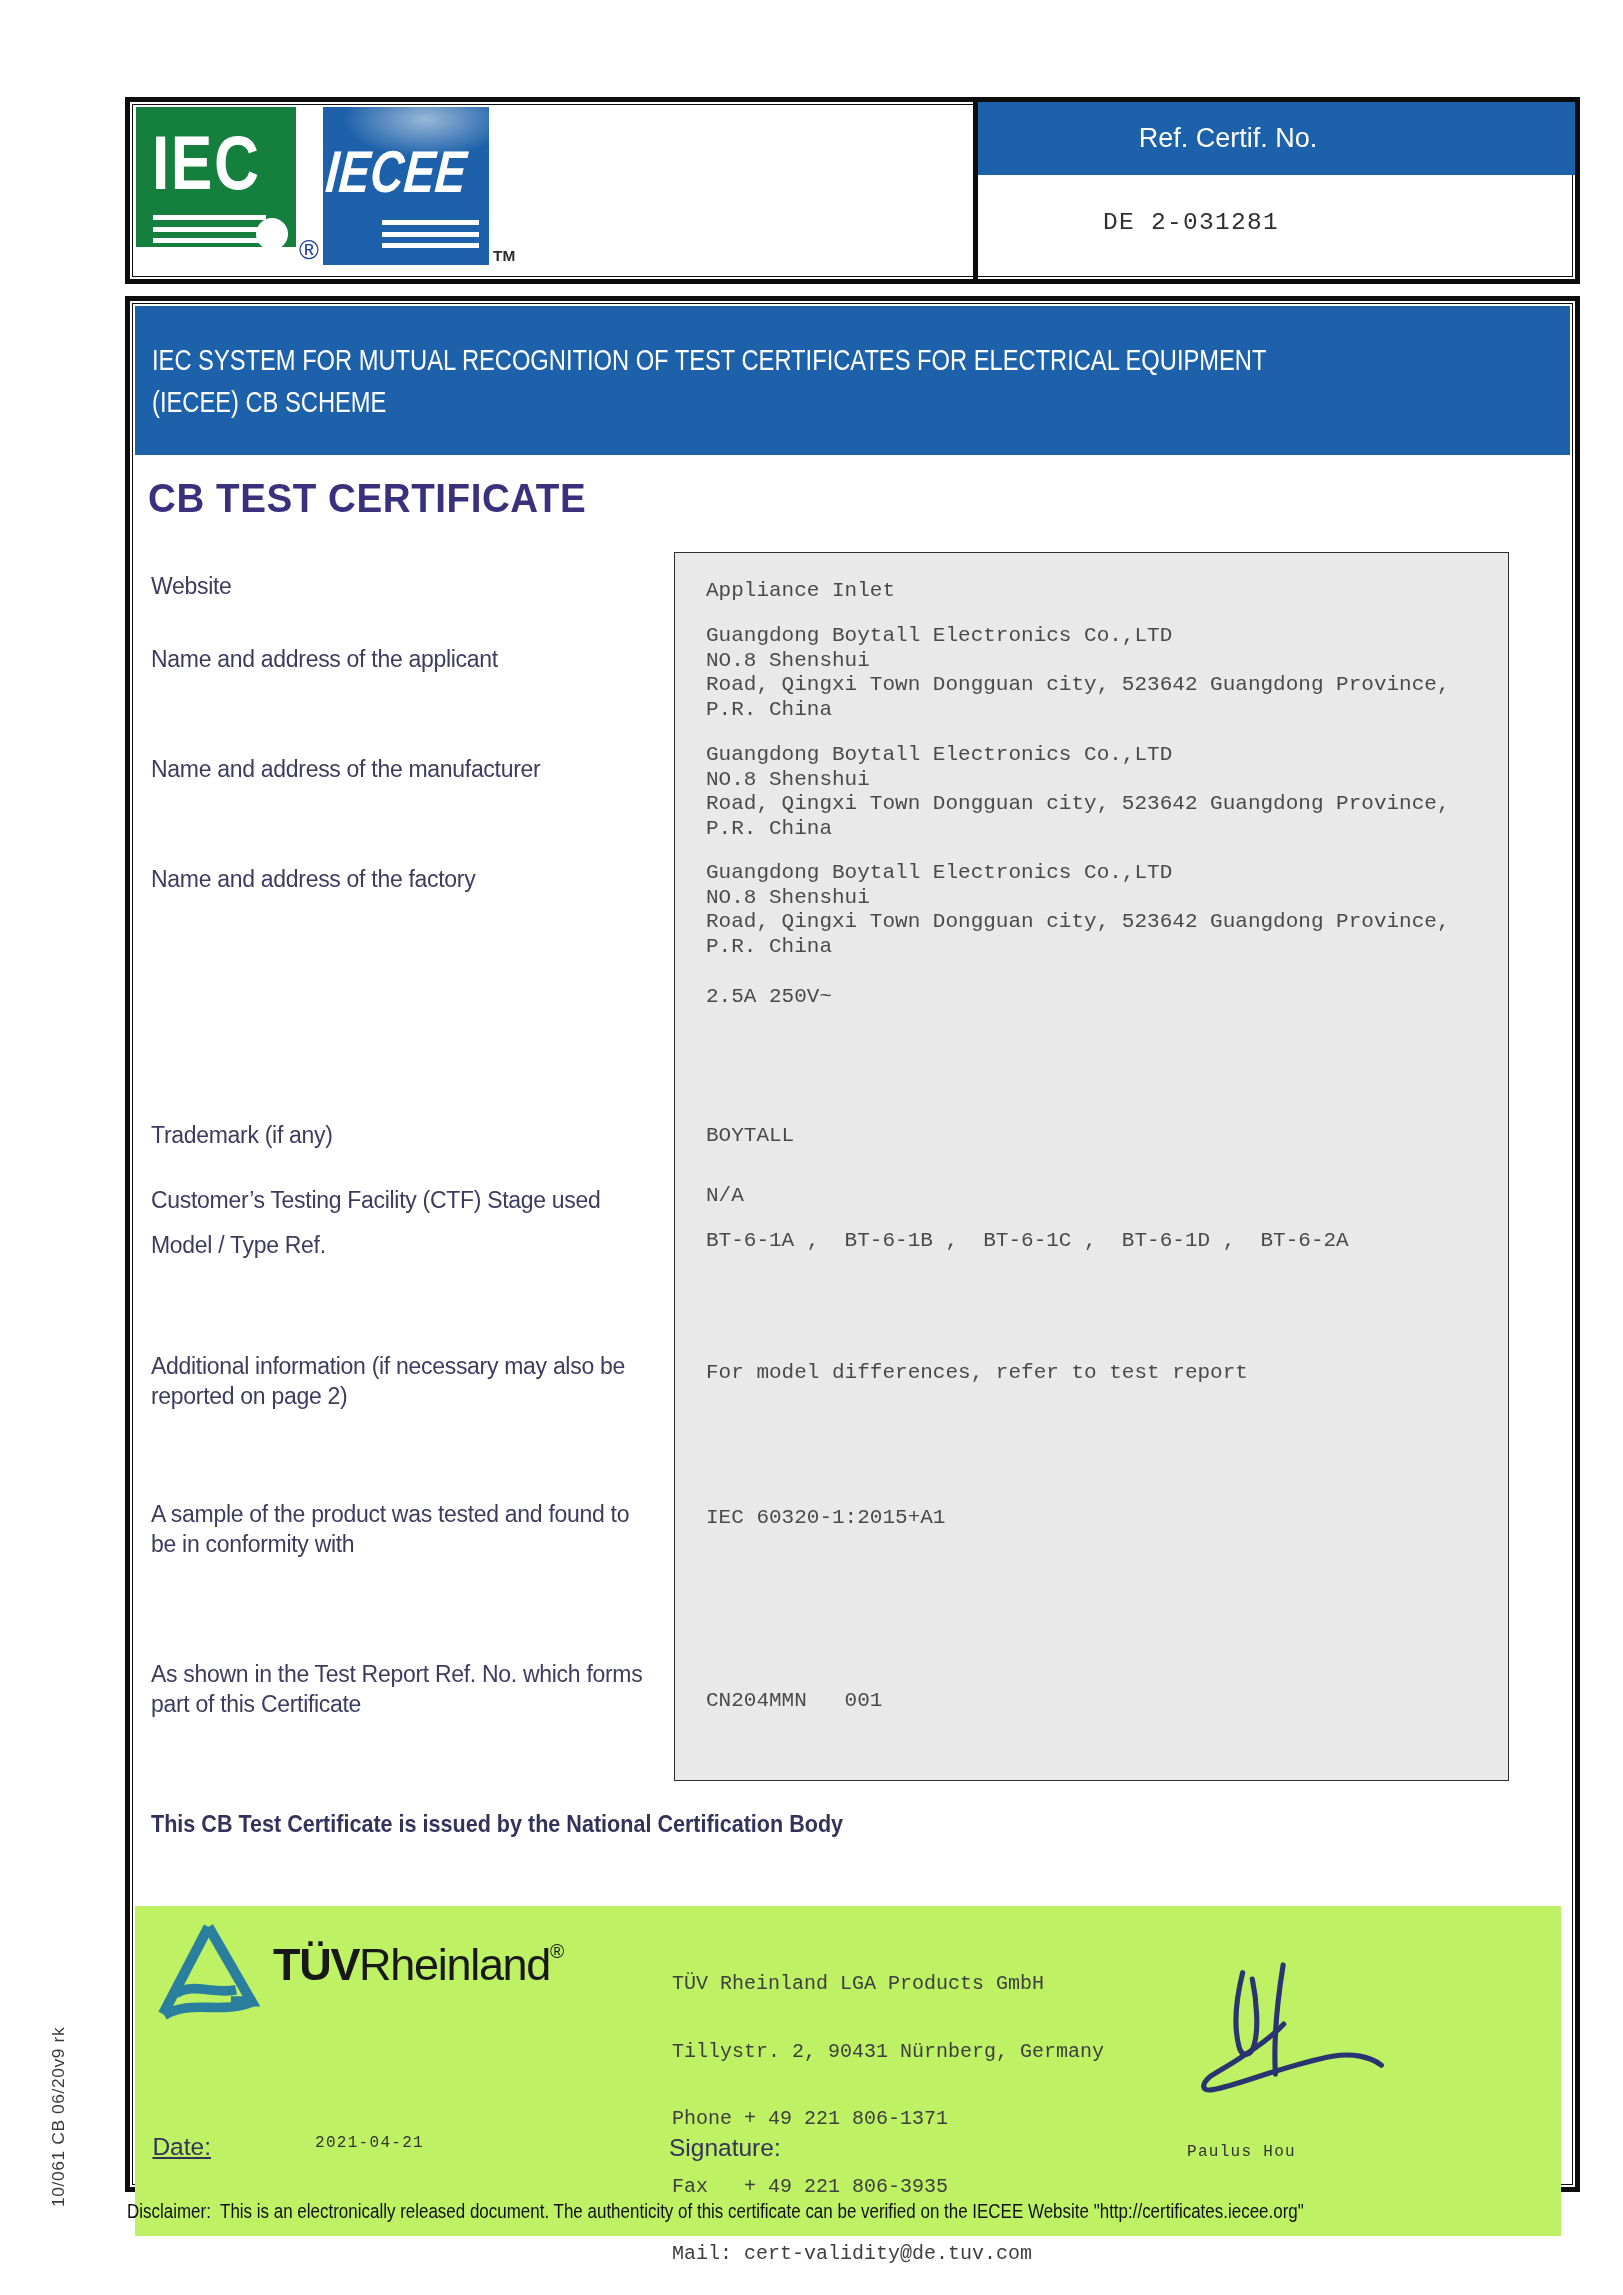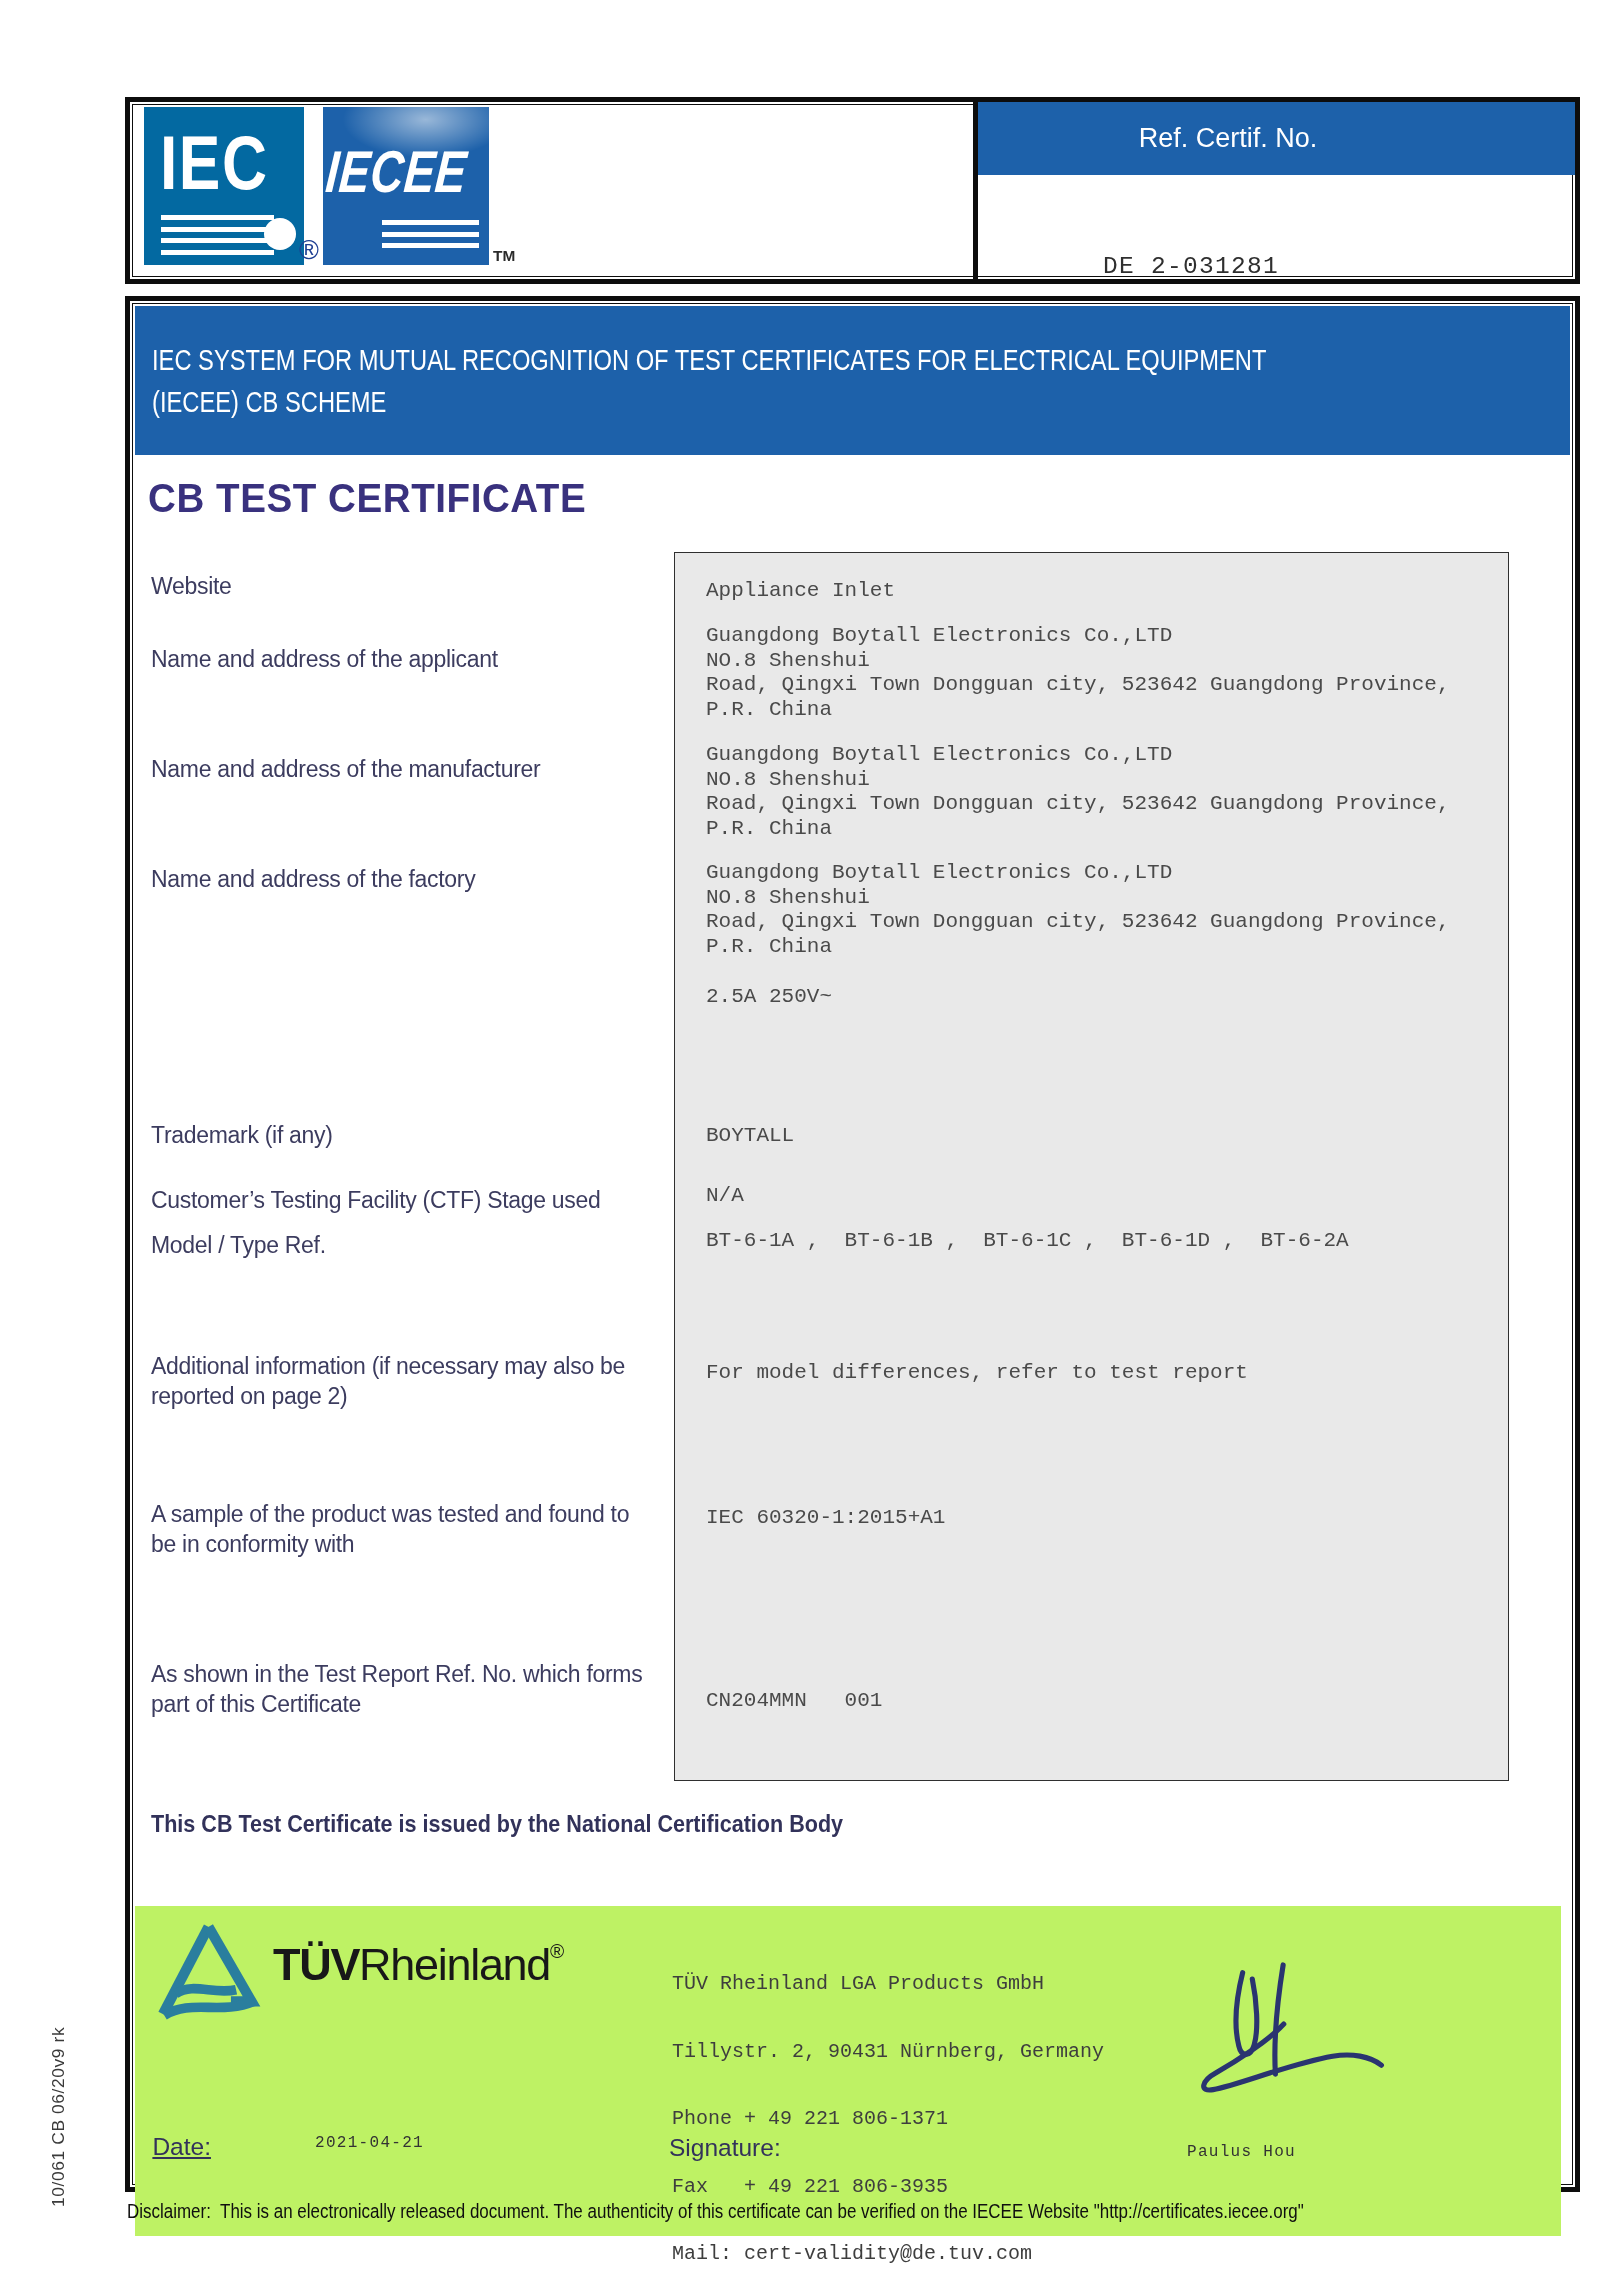--- a/index.html
+++ b/index.html
@@ -7,41 +7,41 @@
         font-family:"Liberation Sans",sans-serif;}
 
   
   .dbox{position:absolute;border:5.1px solid #0d0d0d;background:#fff;}
   .dbox::before{content:"";position:absolute;inset:1.9px;border:1.3px solid #0d0d0d;pointer-events:none;}
 
   .top-box{left:125px;top:97px;width:1445px;height:177px;}
   .main-box{left:125px;top:296px;width:1445px;height:1886px;}
 
   
-  .iec-square{position:absolute;left:6.4px;top:5.1px;width:160px;height:158px;background:#0369a1;margin-left:8px;}
+  .iec-square{position:absolute;left:6.4px;top:5.1px;width:160px;height:140px;background:#15803d;}
   .iec-word{position:absolute;left:15.4px;top:11.6px;color:#fff;font-weight:bold;font-size:76px;
             letter-spacing:1.9px;transform:scaleX(.82);transform-origin:0 0;}
   .iec-bars{position:absolute;left:16.7px;top:108px;width:113px;height:40px;
             background:repeating-linear-gradient(#fff 0 5.1px,transparent 5.1px 11.6px);}
   .iec-dot{position:absolute;left:120px;top:111px;width:32px;height:32px;border-radius:50%;background:#fff;}
   .reg-mark{position:absolute;left:169px;top:133px;font-size:27px;color:#1e3e92;}
   .iecee-square{position:absolute;left:193px;top:5.1px;width:166px;height:158px;background:#1d61aa;overflow:hidden;}
   .iecee-square::before{content:"";position:absolute;left:19.3px;top:-26px;width:167px;height:77px;border-radius:50%;
             background:radial-gradient(ellipse at center,rgba(255,255,255,.55),rgba(255,255,255,0) 70%);}
   .iecee-word{position:absolute;left:6.4px;top:31px;color:#fff;font-weight:bold;font-style:italic;font-size:59px;
             transform:scaleX(.78) skewX(-6deg);transform-origin:0 0;letter-spacing:0.6px;}
   .iecee-bars{position:absolute;right:10.3px;top:113px;width:97px;height:28px;
             background:repeating-linear-gradient(#fff 0 5.1px,transparent 5.1px 11.6px);}
   .tm-mark{position:absolute;left:363px;top:145px;font-size:15.4px;color:#2b2b2b;font-weight:bold;}
   .vdiv{position:absolute;left:843px;top:0;bottom:0;width:5.1px;background:#0d0d0d;}
   .ref-cell{position:absolute;left:848px;right:0;top:0;bottom:0;}
   .ref-head{position:absolute;left:0;right:0;top:0;height:73px;background:#1d61aa;color:#fff;
             display:flex;align-items:center;justify-content:center;padding-right:97px;font-size:27px;}
   .ref-num{position:absolute;left:125px;top:107px;font-family:"Liberation Mono",monospace;
-            font-size:24.5px;color:#2f2f2f;letter-spacing:1.3px;margin-top:44px;}
+            font-size:24.5px;color:#2f2f2f;letter-spacing:1.3px;}
 
   
   .banner{position:absolute;left:5.1px;right:5.1px;top:5.1px;height:149px;background:#1d61aa;color:#fff;
           padding:33px 0 0 16.7px;box-sizing:border-box;}
   .banner div{font-size:30px;line-height:42px;transform:scaleX(.79);transform-origin:0 50%;white-space:nowrap;}
 
   .doc-title{position:absolute;left:148px;top:475px;font-size:41px;font-weight:bold;color:#39317e;
           letter-spacing:0.6px;transform:scaleX(.94);transform-origin:0 0;white-space:nowrap;}
 
   

